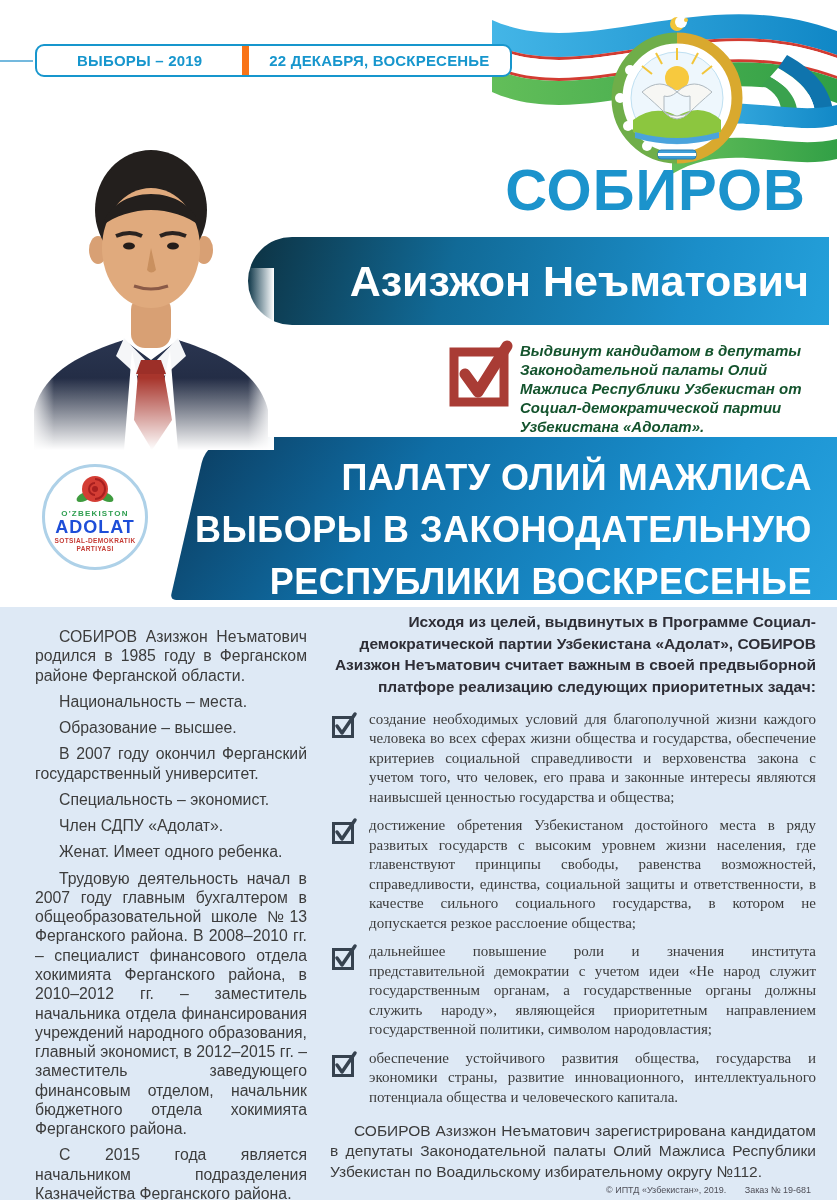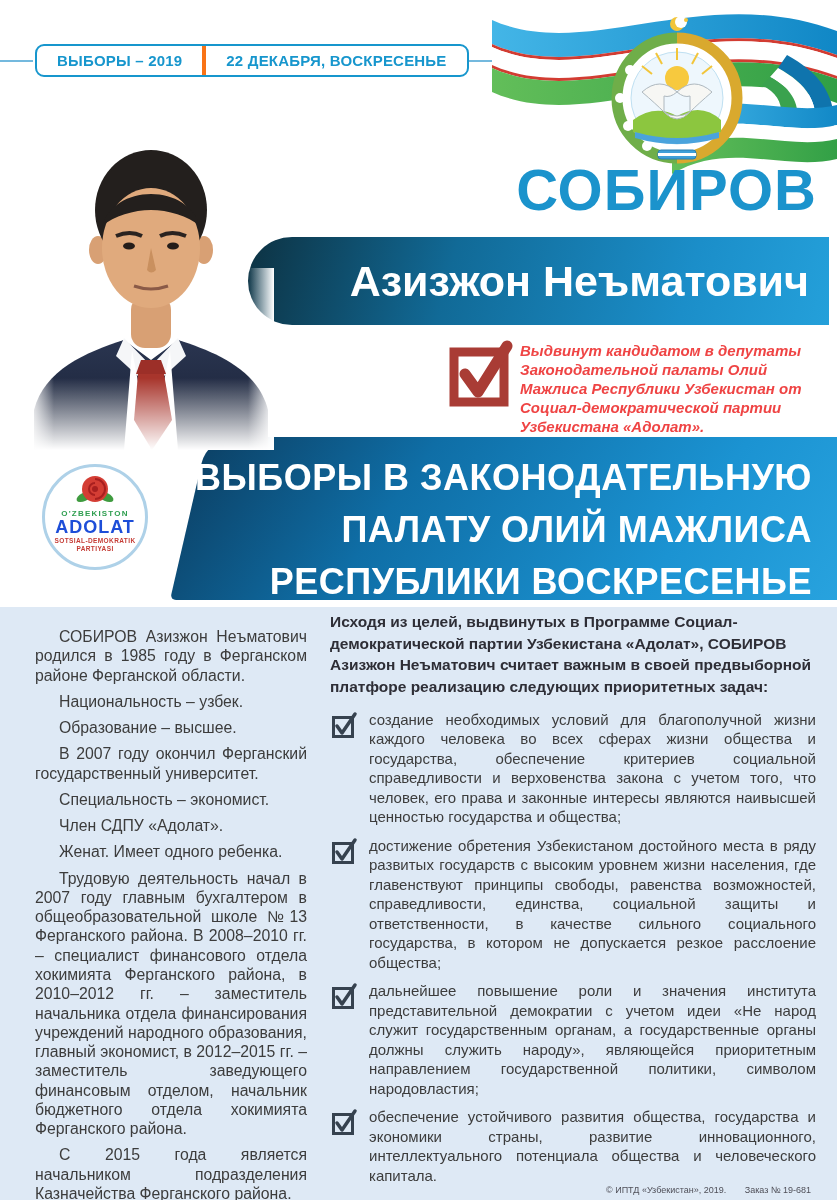--- a/index.html
+++ b/index.html
@@ -7,52 +7,52 @@
     position:relative; width:837px; height:1200px; margin:0 auto;
     background:#fff; overflow:hidden;
     font-family:"Liberation Sans", sans-serif;
   }
   
   .badge {
     position:absolute; left:35px; top:44px; display:flex; align-items:stretch;
     border:2px solid #1796cd; border-radius:9px; color:#1796cd;
     font-weight:bold; font-size:15px; background:#fff; z-index:5;
   }
-  .badge-cell { padding:6px 20px; white-space:nowrap; letter-spacing:.2px; }
-  .badge-cell + .badge-cell { border-left:4px solid #f97316; }
+  .badge-cell { padding:6px 20px; white-space:nowrap; letter-spacing:.2px;margin-left:20px; }
+  .badge-cell + .badge-cell { border-left:7px solid #f97316; }
   .rule { position:absolute; top:60px; height:2px; background:#74b9de; z-index:1; }
   .rule-left  { left:0; width:33px; }
   .rule-right { left:334px; width:198px; }
 
   
   .flag-wrap { position:absolute; top:0; right:0; width:345px; height:175px; z-index:2; }
 
   
   .surname {
-    position:absolute; top:156px; right:20px; z-index:4;
+    position:absolute; top:156px; right:31px; z-index:4;
     font-size:58px; font-weight:bold; color:#1b93cc; letter-spacing:1px;
   }
   .name-band {
     position:absolute; top:237px; left:248px; right:8px; height:88px; z-index:2;
     border-radius:44px 0 0 44px;
     background:linear-gradient(105deg,#0d3242 0%,#116a97 35%,#1b8ec9 75%,#24a0da 100%);
   }
   .name-band .name {
     position:absolute; right:20px; top:50%; transform:translateY(-50%);
     color:#fff; font-size:43px; font-weight:bold; white-space:nowrap;
   }
 
   
   .photo { position:absolute; left:28px; top:98px; width:246px; height:352px; z-index:3; }
 
   
   .nominate-check { position:absolute; left:448px; top:340px; width:62px; height:66px; overflow:visible; z-index:4; }
   .nominate-text {
     position:absolute; left:520px; top:342px; width:282px; z-index:4;
-    color:#ef4444; font-weight:bold; font-style:italic;
+    color:#14532d; font-weight:bold; font-style:italic;
     font-size:15px; line-height:1.26;
   }
 
   
   .main-banner-bg {
     position:absolute; top:437px; left:170px; width:700px; height:163px; z-index:1;
     transform:skewX(-13deg); transform-origin:left bottom;
     border-radius:26px 0 0 6px;
     background:linear-gradient(115deg,#0c4166 0%,#0f6ea6 30%,#1b93d2 70%,#2aa5e0 100%);
   }
@@ -75,24 +75,24 @@
   
   .lower { position:absolute; top:607px; left:0; right:0; bottom:0; background:#dee9f5; overflow:hidden; }
   .bio {
     position:absolute; left:35px; top:20px; width:272px;
     font-size:15.8px; line-height:1.22; color:#3c3c3c; text-align:justify;
   }
   .bio p { margin:0 0 7px; text-indent:24px; }
 
   .platform { position:absolute; left:330px; top:4px; width:486px; }
   .platform-intro {
-    font-weight:bold; text-align:left; font-size:15.5px; line-height:1.4;
+    font-weight:bold; text-align:right; font-size:15.5px; line-height:1.4;
     color:#2e2e36; margin:0 0 12px;
   }
-  .item { display:flex; margin-bottom:9px; }
+  .item { display:flex; margin-bottom:9px;font-family:Liberation Serif, serif; }
   .item .check-icon { flex:0 0 24px; width:24px; height:24px; overflow:visible; margin:3px 13px 0 2px; }
   .item p { margin:0; font-size:15px; line-height:1.3; text-align:justify; color:#3c3c3c; }
   .registration {
     margin:14px 0 0; font-size:15.5px; line-height:1.3; text-align:justify;
     text-indent:24px; color:#3c3c3c;
   }
   .fine-print { position:absolute; right:26px; bottom:5px; font-size:9px; color:#4f4f58; white-space:nowrap; }
   .fine-print span + span { margin-left:16px; }
 </style>
 </head>
@@ -224,22 +224,22 @@
   </div>
 
   <svg class="nominate-check" viewBox="0 0 62 66">
     <rect x="6" y="12" width="50" height="50" fill="#ffffff" stroke="#a93c35" stroke-width="9"></rect>
     <path d="M17 34 L30 52 L59 6" fill="none" stroke="#a93c35" stroke-width="11" stroke-linecap="round" stroke-linejoin="round"></path>
   </svg>
   <div class="nominate-text">Выдвинут кандидатом в депутаты Законодательной палаты Олий Мажлиса Республики Узбекистан от Социал-демократической партии Узбекистана «Адолат».</div>
 
   <div class="main-banner-bg"></div>
   <div class="main-banner-text">
+    <div>ПАЛАТУ ОЛИЙ МАЖЛИСА</div>
     <div>ВЫБОРЫ В ЗАКОНОДАТЕЛЬНУЮ</div>
-    <div>ПАЛАТУ ОЛИЙ МАЖЛИСА</div>
     <div>РЕСПУБЛИКИ ВОСКРЕСЕНЬЕ</div>
   </div>
 
   <div class="party-logo">
     <div class="logo-rose">
       <svg width="40" height="36" viewBox="0 0 40 36">
         <ellipse cx="9" cy="24" rx="8" ry="4" fill="#3f9b3f" transform="rotate(-25 9 24)"></ellipse>
         <ellipse cx="31" cy="24" rx="8" ry="4" fill="#3f9b3f" transform="rotate(25 31 24)"></ellipse>
         <circle cx="20" cy="16" r="13" fill="#d43d34"></circle>
         <path d="M20,6 A10,10 0 0 1 30,16 A10,10 0 0 1 20,26" fill="none" stroke="#a81f1f" stroke-width="2"></path>
@@ -250,21 +250,21 @@
     <div class="logo-country">O'ZBEKISTON</div>
     <div class="logo-name">ADOLAT</div>
     <div class="logo-sub">SOTSIAL-DEMOKRATIK</div>
     <div class="logo-sub">PARTIYASI</div>
   </div>
 
   <div class="lower">
 
     <div class="bio">
       <p>СОБИРОВ Азизжон Неъматович родился в 1985 году в Ферганском районе Ферганской области.</p>
-      <p>Национальность – узбек.</p>
+      <p>Национальность – места.</p>
       <p>Образование – высшее.</p>
       <p>В 2007 году окончил Ферганский государственный университет.</p>
       <p>Специальность – экономист.</p>
       <p>Член СДПУ «Адолат».</p>
       <p>Женат. Имеет одного ребенка.</p>
       <p>Трудовую деятельность начал в 2007 году главным бухгалтером в общеобразовательной школе №13 Ферганского района. В 2008–2010 гг. – специалист финансового отдела хокимията Ферганского района, в 2010–2012 гг. – заместитель начальника отдела финансирования учреждений народного образования, главный экономист, в 2012–2015 гг. – заместитель заведующего финансовым отделом, начальник бюджетного отдела хокимията Ферганского района.</p>
       <p>С 2015 года является начальником подразделения Казначейства Ферганского района.</p>
     </div>
 
     <div class="platform">

